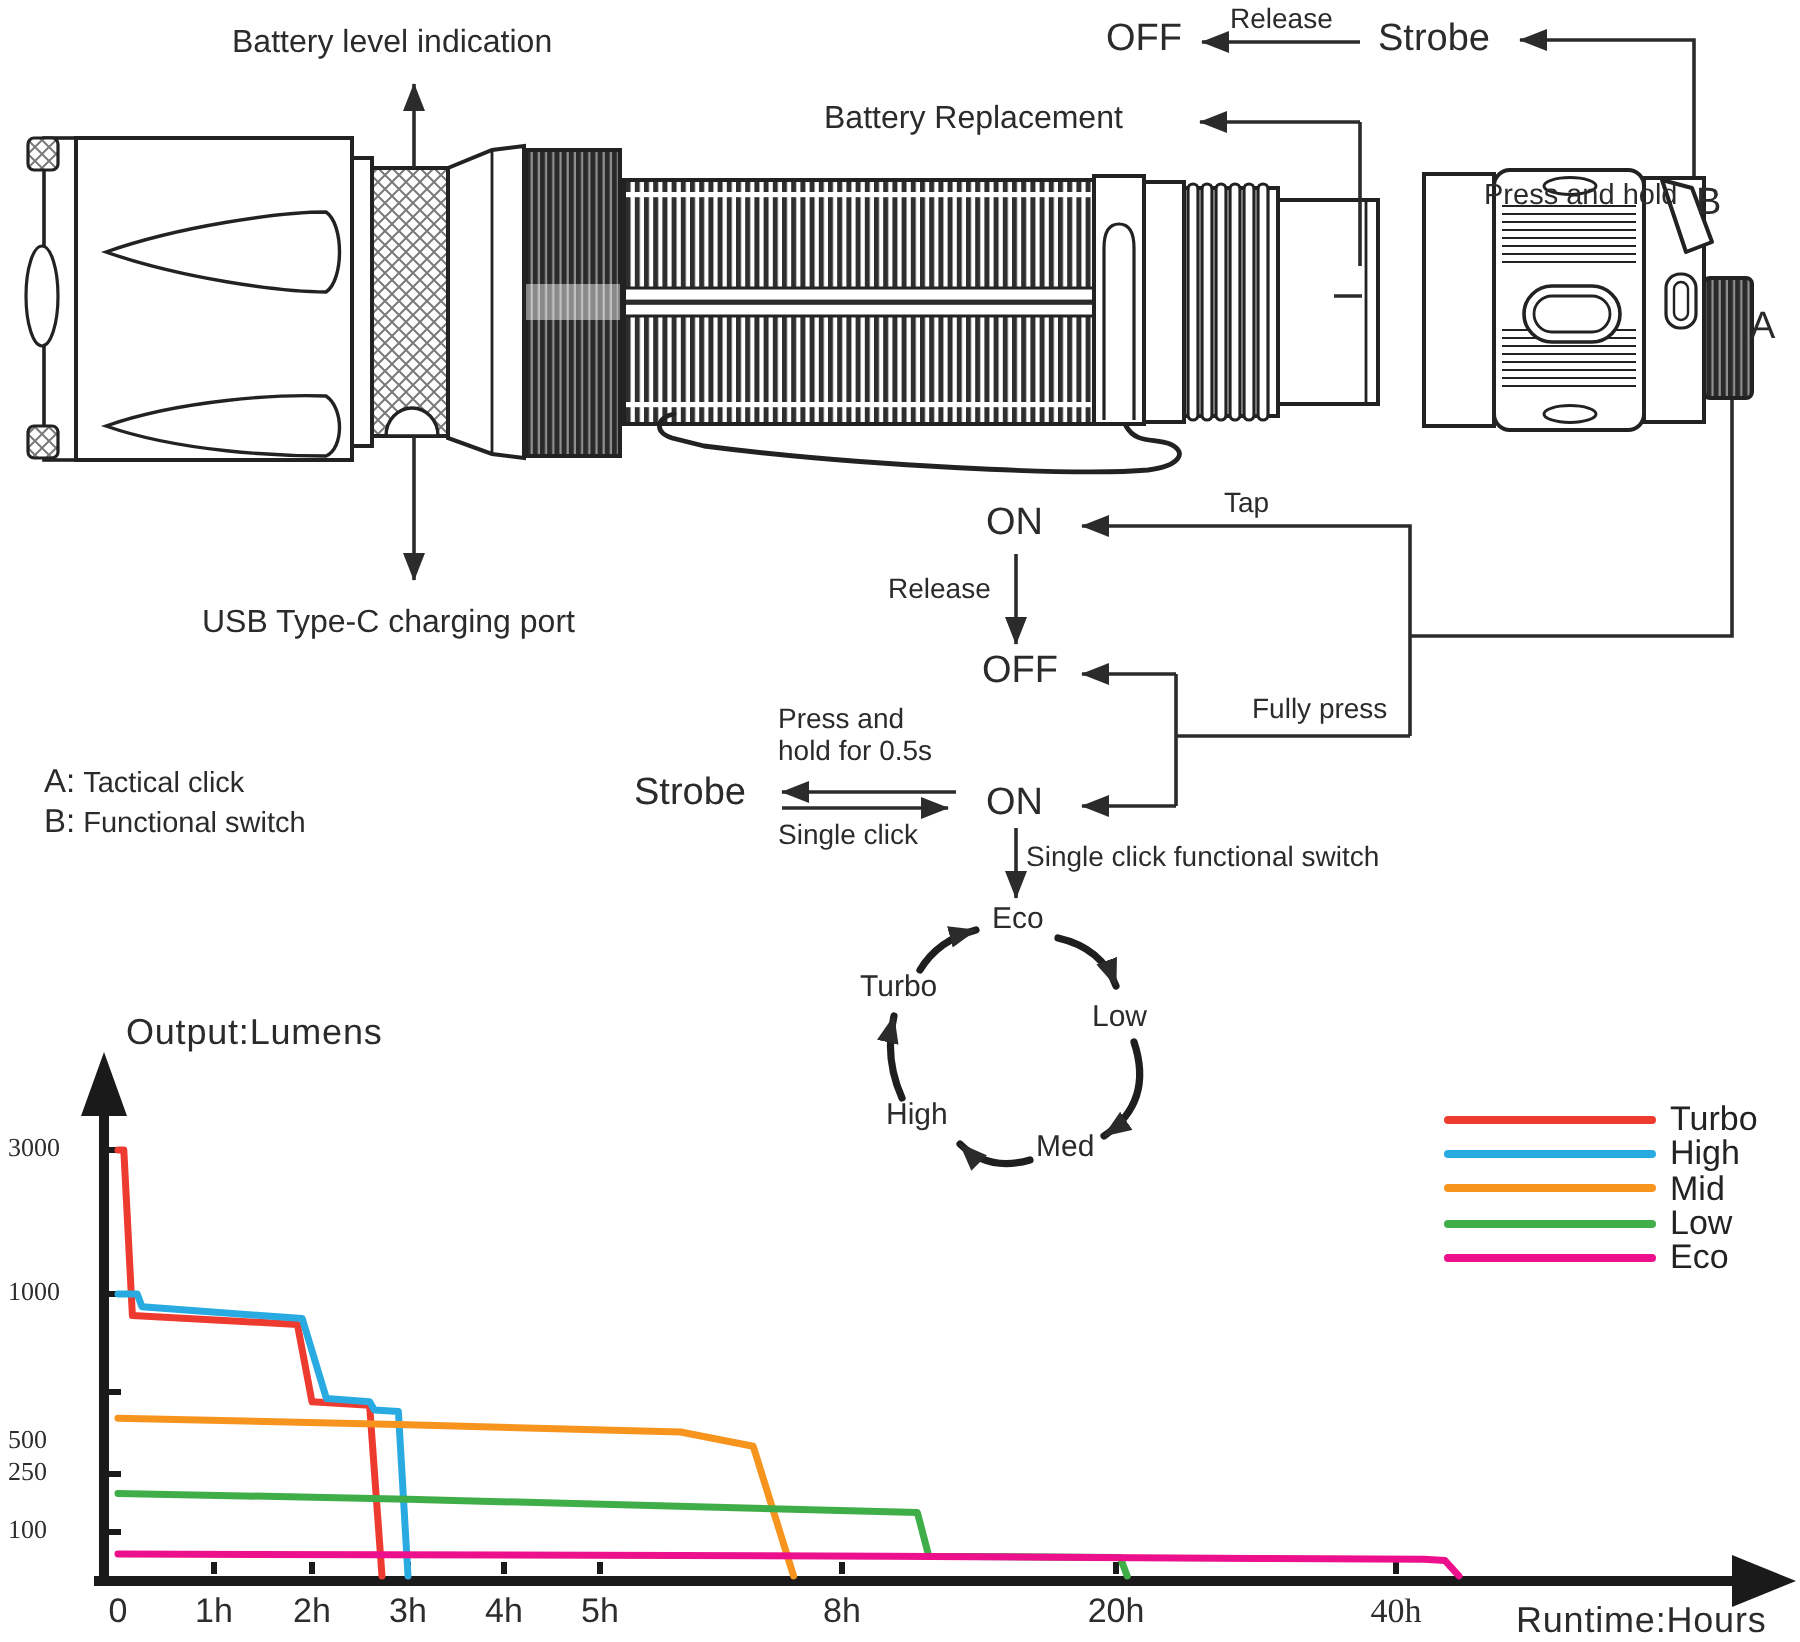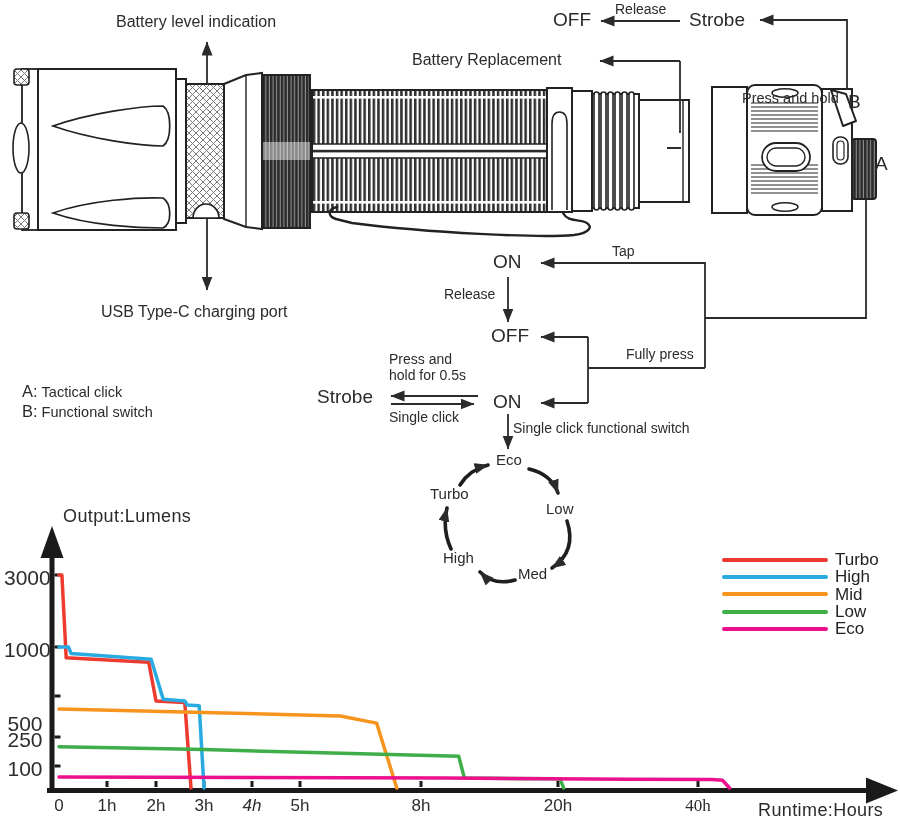--- a/index.html
+++ b/index.html
@@ -16,21 +16,21 @@
   .s19{font-size:19px;}
   .stack span{display:block;}
   .swlegend{display:flex;align-items:baseline;gap:4px;}
   .swlegend .pfx{font-size:16.5px;}
   .swlegend .txt{font-size:14.5px;}
   #legend{position:absolute;left:722px;top:551px;}
   .legend-row{display:flex;align-items:center;height:17.3px;}
   .legend-line{width:106px;height:4px;margin-right:7px;border-radius:2px;}
   .legend-label{font-size:17px;color:#232323;line-height:1;}
   .xtick{position:absolute;top:796px;width:44px;text-align:center;font-size:17px;color:#2d2d2d;}
-  .ytick{position:absolute;left:4px;width:42px;text-align:center;font-size:21px;color:#2d2d2d;}
+  .ytick{position:absolute;left:4px;width:42px;text-align:left;font-size:13px;color:#2d2d2d;font-family:Liberation Serif, serif;}
   #chart-labels{position:absolute;left:0;top:0;width:900px;height:821px;pointer-events:none;}
 </style>
 </head>
 <body>
 
 <div class="stage">
 
 <svg id="art" width="900" height="821" viewBox="0 0 900 821">
   <defs>
     <marker id="ah" markerUnits="userSpaceOnUse" markerWidth="15" markerHeight="12" refX="13.5" refY="5.5" orient="auto">
@@ -235,21 +235,21 @@
       <div class="legend-row">
         <span class="legend-line" style="background: rgb(236, 16, 140);"></span>
         <span class="legend-label">Eco</span>
       </div>
     </div>
 <div id="chart-labels">
       <div class="xtick" style="left: 37px;">0</div>
       <div class="xtick" style="left: 85px;">1h</div>
       <div class="xtick" style="left: 134px;">2h</div>
       <div class="xtick" style="left: 182px;">3h</div>
-      <div class="xtick" style="left: 230px; font-style: italic;">4h</div>
+      <div class="xtick" style="left: 230px;">4h</div>
       <div class="xtick" style="left: 278px;">5h</div>
       <div class="xtick" style="left: 399px;">8h</div>
       <div class="xtick" style="left: 536px;">20h</div>
       <div class="xtick" style="left: 676px; font-family: Liberation Serif, serif;">40h</div>
       <div class="ytick" style="top: 566px;">3000</div>
       <div class="ytick" style="top: 638px;">1000</div>
       <div class="ytick" style="top: 687px; margin-top: 25px;">500</div>
       <div class="ytick" style="top: 728px;">250</div>
       <div class="ytick" style="top: 757px;">100</div>
     </div>

